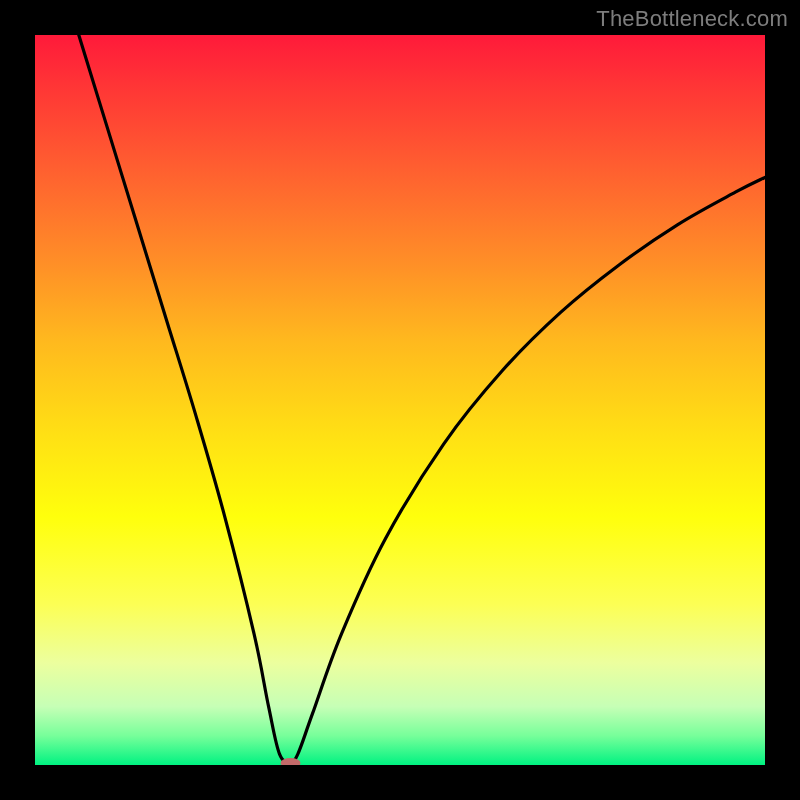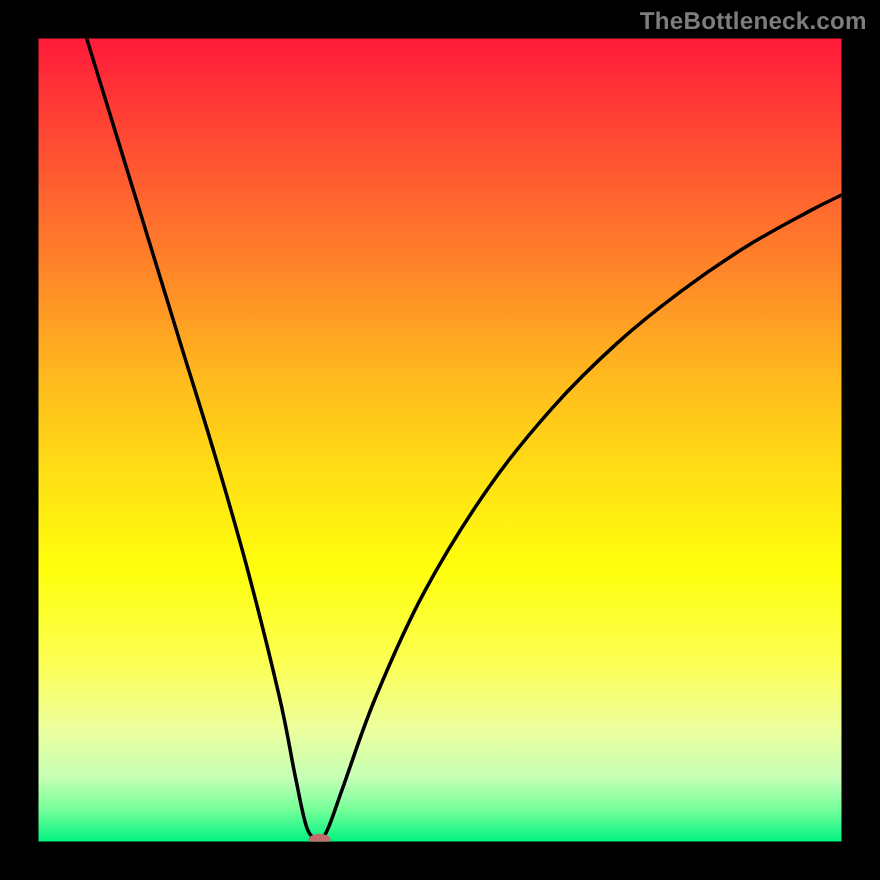--- a/index.html
+++ b/index.html
@@ -37,21 +37,21 @@
       #00f281 100%
     );
   }
   .watermark {
     position: absolute;
     top: 6px;
     right: 12px;
     color: #7d7d7d;
     font-size: 22px;
     letter-spacing: 0.2px;
-    font-weight: 700;
+    font-weight: 400;
     user-select: none;
   }
   svg.curve {
     position: absolute;
     inset: 0;
     width: 730px;
     height: 730px;
   }
 </style>
 </head>

